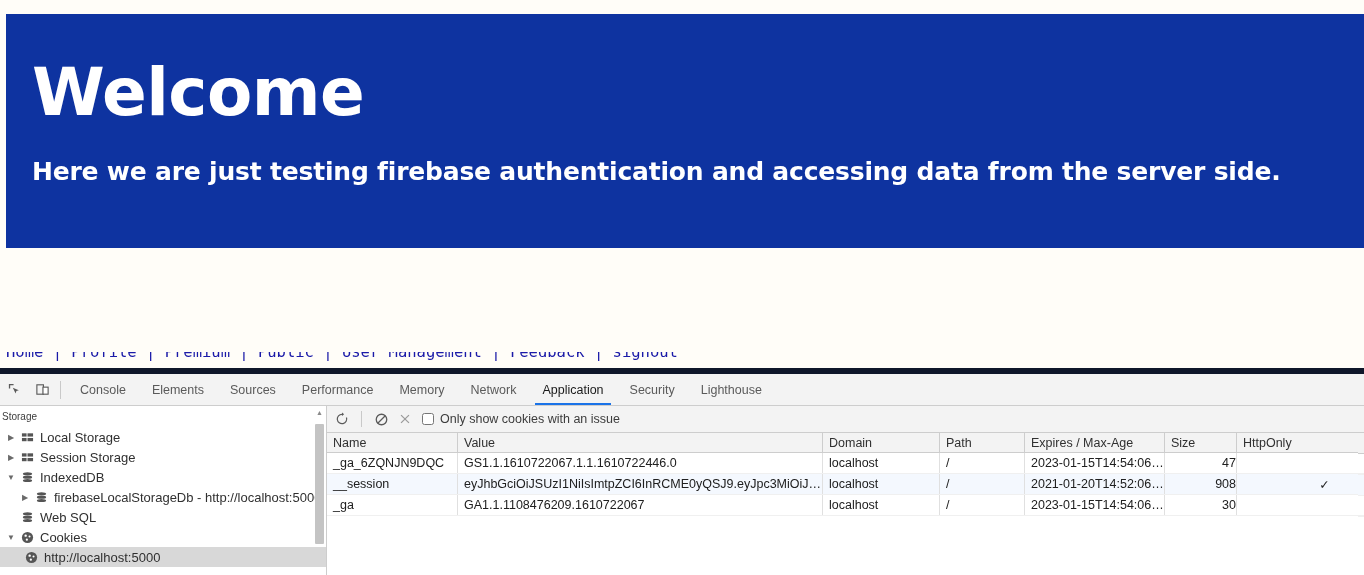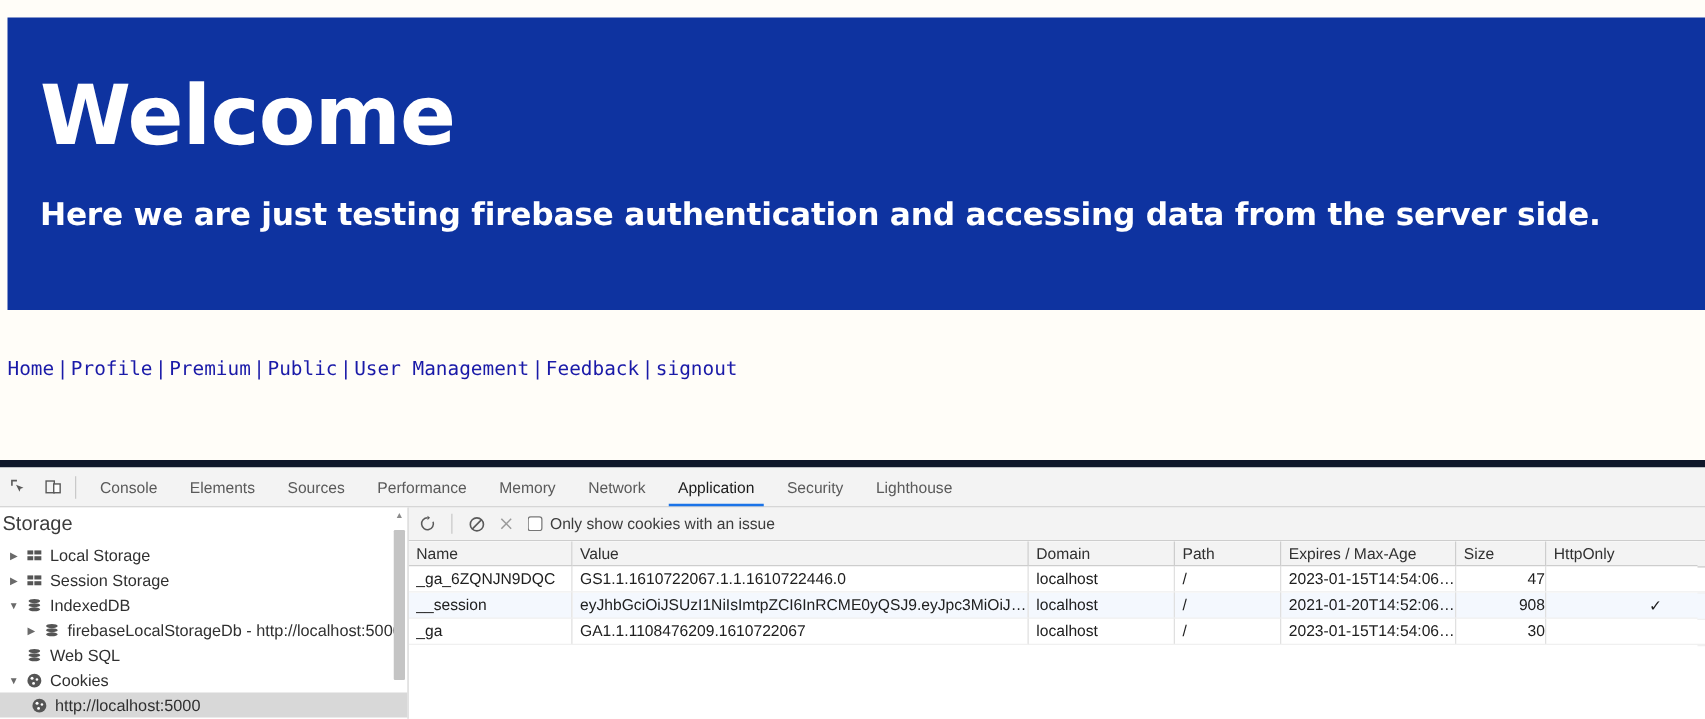--- a/index.html
+++ b/index.html
@@ -95,21 +95,21 @@
 
   .dt-body { position: relative; height: 175px; display: flex; }
 
   
   .dt-sidebar {
     width: 326px; min-width: 326px; background: #ffffff;
     border-right: 1px solid #cdcdcd;
     position: relative; overflow: hidden;
   }
   .storage-hdr {
-    font-size: 16px; color: #3c3c3c; padding: 5px 0 5px 2px; white-space: nowrap;
+    font-size: 10px; color: #3c3c3c; padding: 5px 0 5px 2px; white-space: nowrap;
   }
   .tree-row {
     display: flex; align-items: center; height: 20px; font-size: 13px; color: #303030;
     padding-left: 4px; white-space: nowrap;
   }
   .tree-row.selected { background: #d8d8d8; }
   .tw {
     width: 14px; min-width: 14px; display: flex; align-items: center; justify-content: center;
     color: #6a6a6a; font-size: 8px;
   }
@@ -180,24 +180,24 @@
 
 <div id="app">
 
   <div class="page">
 
     <div class="jumbotron">
       <div class="jumbo-title">Welcome</div>
       <div class="jumbo-sub">Here we are just testing firebase authentication and accessing data from the server side.</div>
     </div>
 
-    <div class="navline">
-      <a href="#">Home</a><span class="sep">|</span><a href="#">Profile</a><span class="sep">|</span><a href="#">Premium</a><span class="sep">|</span><a href="#">Public</a><span class="sep">|</span><a href="#">User Management</a><span class="sep">|</span><a href="#">Feedback</a><span class="sep">|</span><a href="#">signout</a>
+
+    <div class="clip-strip">
+      <div class="clip-text">Home | Profile | Premium | Public | User Management | Feedback | signout</div>
     </div>
-
   </div>
 
   <div class="devtools">
 
     <div class="dt-tabbar">
       <div class="dt-iconbtn">
         <svg width="15" height="15" viewBox="0 0 16 16">
             <path d="M2 2h5v1.4H3.4V7H2V2z" fill="#5a5a5a"></path>
             <path d="M6.2 6.2l6.4 2.6-2.6.8-.8 2.6-3-6z" fill="#5a5a5a"></path>
           </svg>

